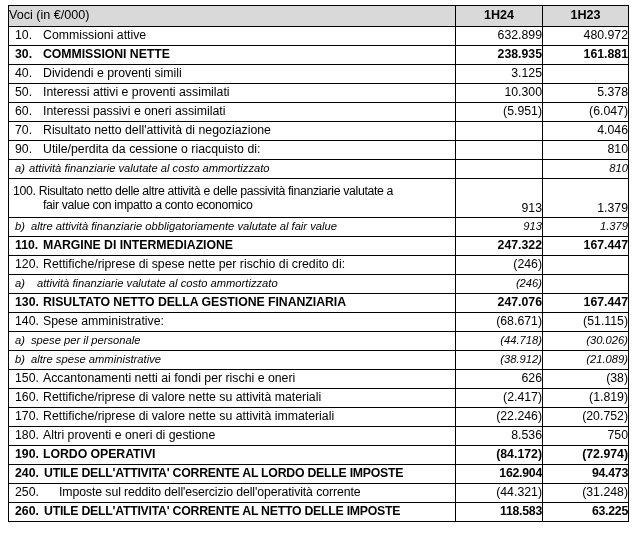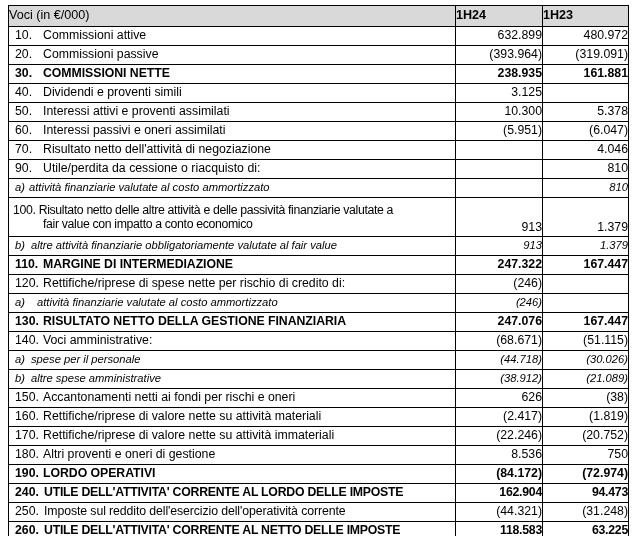--- a/index.html
+++ b/index.html
@@ -45,21 +45,21 @@
     background: #d9d9d9;
     height: 20px;
     font-weight: normal;
   }
   th.h-label {
     text-align: left;
     padding-left: 6px;
     font-size: 12.6px;
   }
   th.h-val {
-    text-align: left;
+    text-align: center;
     padding-right: 7px;
     font-weight: bold;
     font-size: 12.6px;
   }
 
   
   td.label {
     text-align: left;
     padding-left: 0;
     height: 18px;
@@ -143,21 +143,21 @@
   .lbl.two-line .txt {
     display: inline;
   }
   .lbl.two-line .l2 {
     display: block;
     padding-left: 30px;
     margin-top: 1px;
   }
 
   
-  tr.cond .lbl .txt { letter-spacing: -0.1px; }
+  tr.cond .lbl .txt { letter-spacing: -0.1px; margin-left: 15px; }
   tr.cond .lbl .num { min-width: 29px; }
 
   td.val.empty { font-size: 0; }
 </style>
 </head>
 <body>
 
 <div id="table-wrap">
   <table class="fin">
     <colgroup>
@@ -176,30 +176,20 @@
         <tr>
           <td class="label">
             <div class="lbl item">
               <span class="num">10.</span> 
               <span class="txt">Commissioni attive</span>
             </div>
           </td>
           <td class="val">632.899</td>
           <td class="val">480.972</td>
         </tr>
-        <tr>
-          <td class="label">
-            <div class="lbl item">
-              <span class="num">20.</span> 
-              <span class="txt">Commissioni passive</span>
-            </div>
-          </td>
-          <td class="val">(393.964)</td>
-          <td class="val">(319.091)</td>
-        </tr>
         <tr class="total">
           <td class="label">
             <div class="lbl item">
               <span class="num">30.</span> 
               <span class="txt">COMMISSIONI NETTE</span>
             </div>
           </td>
           <td class="val">238.935</td>
           <td class="val">161.881</td>
         </tr>
@@ -317,21 +307,21 @@
               <span class="txt">RISULTATO NETTO DELLA GESTIONE FINANZIARIA</span>
             </div>
           </td>
           <td class="val">247.076</td>
           <td class="val">167.447</td>
         </tr>
         <tr class="wide">
           <td class="label">
             <div class="lbl item">
               <span class="num">140.</span> 
-              <span class="txt">Voci amministrative:</span>
+              <span class="txt">Spese amministrative:</span>
             </div>
           </td>
           <td class="val">(68.671)</td>
           <td class="val">(51.115)</td>
         </tr>
         <tr class="sub">
           <td class="label">
             <div class="lbl sub-d">
               <span class="num">a)</span> 
               <span class="txt">spese per il personale</span>

